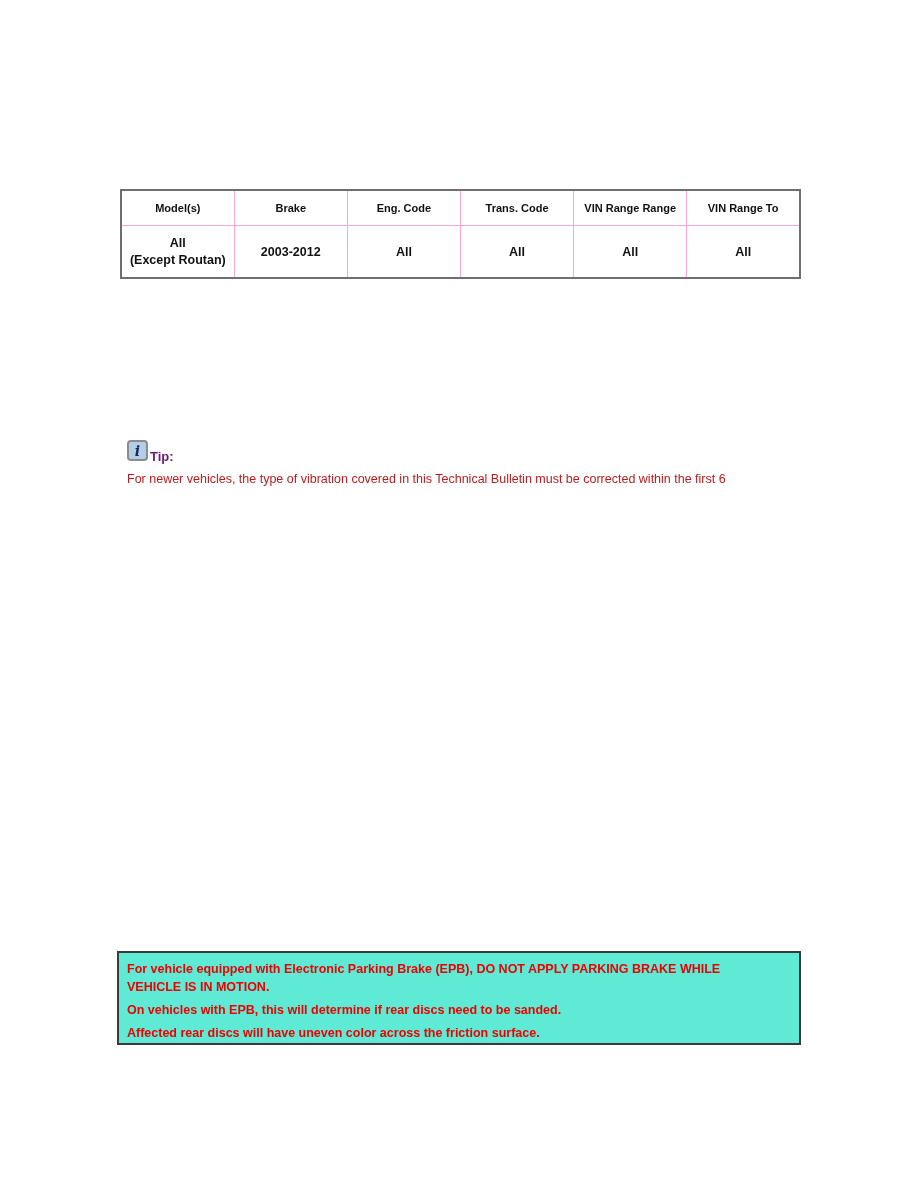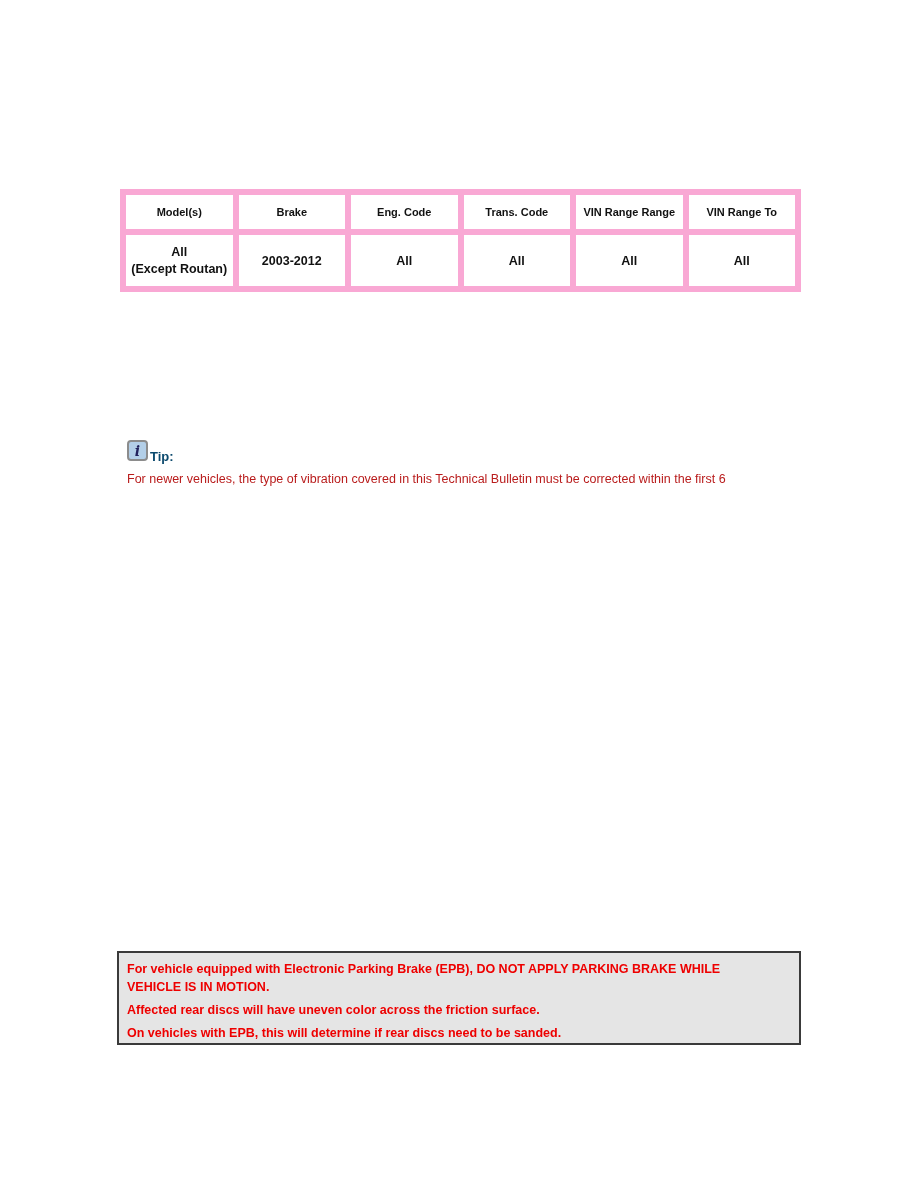--- a/index.html
+++ b/index.html
@@ -21,21 +21,21 @@
     position: absolute;
     left: 120px;
     top: 189px;
     width: 681px;
     border-collapse: collapse;
     table-layout: fixed;
     border: 2px solid #6e6e6e;
   }
   .vehicle-table th,
   .vehicle-table td {
-    border: 6px solid #f9a8d4;
+    border: 1px solid #f9a8d4;
     text-align: center;
     vertical-align: middle;
     color: #111111;
     padding: 0 2px;
   }
   .vehicle-table th {
     height: 34px;
     font-size: 11px;
     font-weight: bold;
   }
@@ -64,21 +64,21 @@
     align-items: center;
     justify-content: center;
     font-family: "DejaVu Serif", serif;
     font-style: italic;
     font-weight: bold;
     font-size: 14px;
     line-height: 14px;
     color: #21215c;
   }
   .tip-label {
-    color: #0c4a6e;
+    color: #701a75;
     font-size: 13px;
     font-weight: bold;
     margin-left: 2px;
     position: relative;
     top: 3px;
   }
   .tip-body {
     position: absolute;
     left: 127px;
     top: 471px;
@@ -91,21 +91,21 @@
 
   
   .warning-box {
     position: absolute;
     left: 117px;
     top: 951px;
     width: 684px;
     height: 94px;
     box-sizing: border-box;
     border: 2px solid #3a3a3a;
-    background: #e5e5e5;
+    background: #5eead4;
     padding: 7px 4px 0 8px;
   }
   .warning-paragraph { margin: 0 0 5px 0; }
   .warning-line {
     color: #ee0000;
     font-size: 12.5px;
     font-weight: bold;
     line-height: 18px;
     white-space: nowrap;
   }
@@ -149,20 +149,20 @@
   <div class="tip-body">
     <div class="tip-line">For newer vehicles, the type of vibration covered in this Technical Bulletin must be corrected within the first 6</div>
   </div>
 
   <div class="warning-box">
     <div class="warning-paragraph">
       <div class="warning-line">For vehicle equipped with Electronic Parking Brake (EPB), DO NOT APPLY PARKING BRAKE WHILE</div>
       <div class="warning-line">VEHICLE IS IN MOTION.</div>
     </div>
     <div class="warning-paragraph">
-      <div class="warning-line">Affected rear discs will have uneven color across the friction surface.</div>
+      <div class="warning-line">On vehicles with EPB, this will determine if rear discs need to be sanded.</div>
     </div>
     <div class="warning-paragraph">
-      <div class="warning-line">On vehicles with EPB, this will determine if rear discs need to be sanded.</div>
+      <div class="warning-line">Affected rear discs will have uneven color across the friction surface.</div>
     </div>
   </div>
 
 </div>
 
 </body></html>

